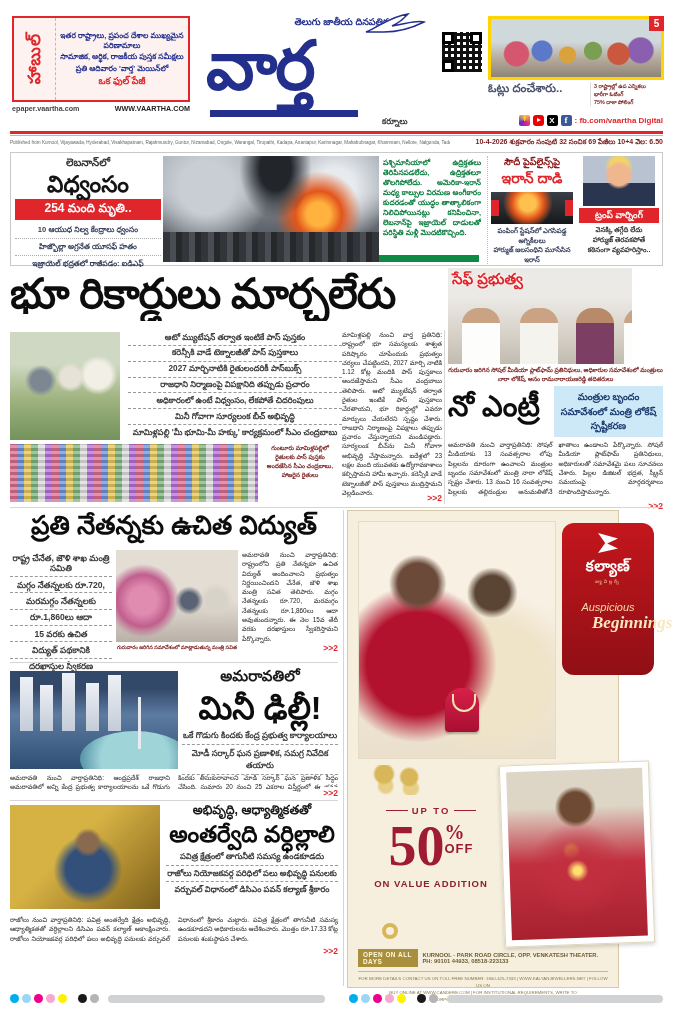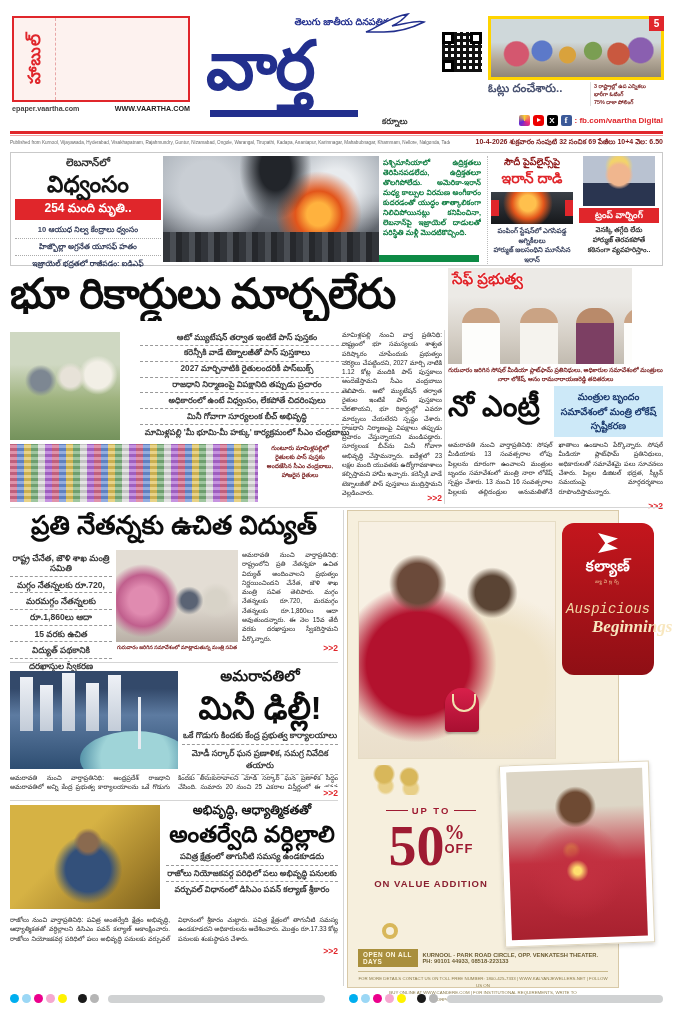--- a/index.html
+++ b/index.html
@@ -100,21 +100,21 @@
   .trumpcol .tl { font-size:6.9px; font-weight:bold; color:#333; line-height:1.45; }
 
   
   .lead { position:absolute; left:10px; top:268px; width:653px; height:238px; }
   .lead-head { position:absolute; left:0; top:0; width:448px; font-size:42px; font-weight:900; color:#0d0d0d; letter-spacing:-1px; white-space:nowrap; overflow:hidden; line-height:1.25; }
   .photo-cm { position:absolute; left:0; top:64px; width:110px; height:108px; background:
       radial-gradient(circle at 28% 45%, #7d8792 0 10%, transparent 16%),
       radial-gradient(circle at 55% 42%, #e7e2d8 0 11%, transparent 17%),
       radial-gradient(circle at 80% 40%, #f2efe6 0 12%, transparent 18%),
       linear-gradient(180deg,#cfd8c2 0 30%, #9fb37f 62%, #74925c); }
-  .subheads { position:absolute; left:130px; top:62px; width:214px; }
+  .subheads { position:absolute; left:118px; top:62px; width:214px; }
   .subline { font-size:8.2px; font-weight:bold; color:#3a3a3a; text-align:center; padding:2.6px 0 2px; border-bottom:1px dashed #999; line-height:1.25; }
   .subline:last-child { border-bottom:none; }
   .photo-crowd { position:absolute; left:0; top:176px; width:248px; height:58px; background:
       repeating-linear-gradient(0deg, rgba(255,255,255,.28) 0 3px, rgba(0,0,0,.10) 3px 6px),
       repeating-linear-gradient(90deg,#d46a8a 0 7px,#6a8ed4 7px 14px,#e0c25a 14px 21px,#7ab07a 21px 28px,#d9d9d9 28px 35px,#b06ad4 35px 42px); }
   .crowd-cap { position:absolute; left:252px; top:176px; width:76px; font-size:6px; font-weight:bold; color:#7a2020; line-height:1.5; text-align:center; }
   .bodytxt { font-size:6.4px; color:#222; line-height:1.45; text-align:justify; overflow:hidden; position:relative; }
   .lead-body { position:absolute; left:332px; top:62px; width:100px; height:174px; }
   .vline1 { position:absolute; left:434px; top:62px; height:174px; border-left:1px solid #d5d5d5; }
   .more { position:absolute; right:0; bottom:0; background:#fff; color:#e0262b; font-weight:900; font-size:8.5px; padding-left:3px; }
@@ -178,21 +178,21 @@
       radial-gradient(circle at 30% 60%, #b3122e 0 26%, transparent 40%),
       radial-gradient(circle at 68% 30%, #5a4434 0 8%, transparent 12%),
       radial-gradient(circle at 68% 66%, #efe3c8 0 26%, transparent 42%),
       linear-gradient(180deg,#f7f0e3 0 35%, #eadfcb); }
   .bust { position:absolute; left:86px; bottom:26px; width:34px; height:44px; border-radius:16px 16px 4px 4px; background:linear-gradient(180deg,#d8204a,#a80f31); box-shadow:0 2px 2px rgba(0,0,0,.25); }
   .bust:after { content:""; position:absolute; left:7px; top:6px; width:20px; height:16px; border:2px solid #f2e3b0; border-top:none; border-radius:0 0 12px 12px; }
   .ad-redpanel { position:absolute; left:214px; top:12px; width:92px; height:152px; border-radius:12px; background:linear-gradient(180deg,#c4161d,#8f0f15); text-align:center; color:#fff; padding-top:10px; }
   .klogo { width:20px; height:20px; margin:0 auto 4px; background:#fff; clip-path:polygon(0 0,100% 28%,46% 52%,100% 78%,0 100%,36% 50%); }
   .kname { font-size:15px; font-weight:900; letter-spacing:.5px; }
   .ksub { font-size:4.6px; letter-spacing:2px; color:#f3cf9d; margin-top:1px; }
-  .ausp1 { margin-top:16px; font-family:Liberation Mono, monospace; font-style:italic; font-size:14px; color:#f3d9a6; }
+  .ausp1 { margin-top:16px; font-family:Liberation Sans, sans-serif; font-style:italic; font-size:11px; color:#f3d9a6; }
   .ausp2 { font-family:Liberation Serif, serif; font-style:italic; font-size:17px; font-weight:bold; color:#f8e7bf;padding-left:30px; }
   .earrings { position:absolute; left:22px; top:254px; width:56px; height:30px; background:
       radial-gradient(circle at 25% 30%, #d8b75a 0 18%, transparent 24%),
       radial-gradient(circle at 70% 40%, #d8b75a 0 18%, transparent 24%),
       radial-gradient(circle at 28% 70%, #e8cf87 0 14%, transparent 20%),
       radial-gradient(circle at 73% 78%, #e8cf87 0 14%, transparent 20%); }
   .offer { position:absolute; left:14px; top:294px; width:138px; text-align:center; color:#9e1b32; }
   .upto { font-size:9.5px; font-weight:bold; letter-spacing:2px; display:flex; align-items:center; gap:4px; justify-content:center; }
   .upto:before,.upto:after { content:""; width:22px; border-top:1.5px solid #9e1b32; }
   .fifty-row { display:flex; justify-content:center; align-items:flex-start; line-height:1; margin-top:2px; }
@@ -224,20 +224,26 @@
 </head>
 <body>
 
 <div class="page">
 
   <div class="masthead">
     <div class="promo-box">
       <div class="promo-vert">
           <span>హాబుల్</span>
         </div>
+      <div class="promo-lines">
+        <div class="pl">ఇతర రాష్ట్రాలు, ప్రపంచ దేశాల ముఖ్యమైన పరిణామాలు</div>
+        <div class="pl">సామాజిక, ఆర్థిక, రాజకీయ పుస్తక సమీక్షలు</div>
+        <div class="pl">ప్రతి ఆదివారం 'వార్త' మెయిన్‌లో</div>
+        <div class="pl red">ఒక ఫుల్ పేజీ</div>
+      </div>
     </div>
     <div class="promo-urls">
       <span>epaper.vaartha.com</span>
       <span class="u2">WWW.VAARTHA.COM</span>
     </div>
 
     <div class="tagline">తెలుగు జాతీయ దినపత్రిక</div>
     <svg class="dove" width="64" height="26" viewBox="0 0 64 26">
       <path d="M4 20 C18 14 30 4 46 2 C40 8 38 10 30 14 C44 12 54 8 62 10 C50 16 36 20 22 20 Z" fill="#fff" stroke="#222f8d" stroke-width="1.5"></path>
     </svg>

